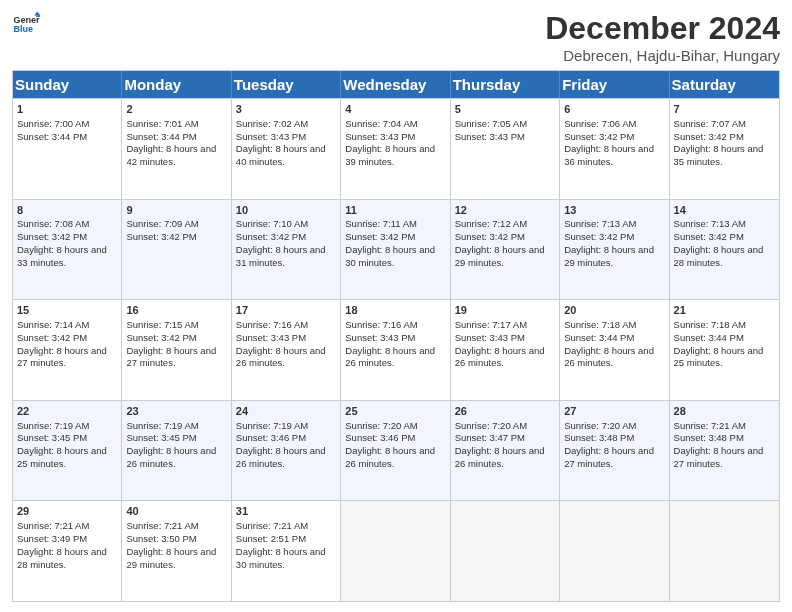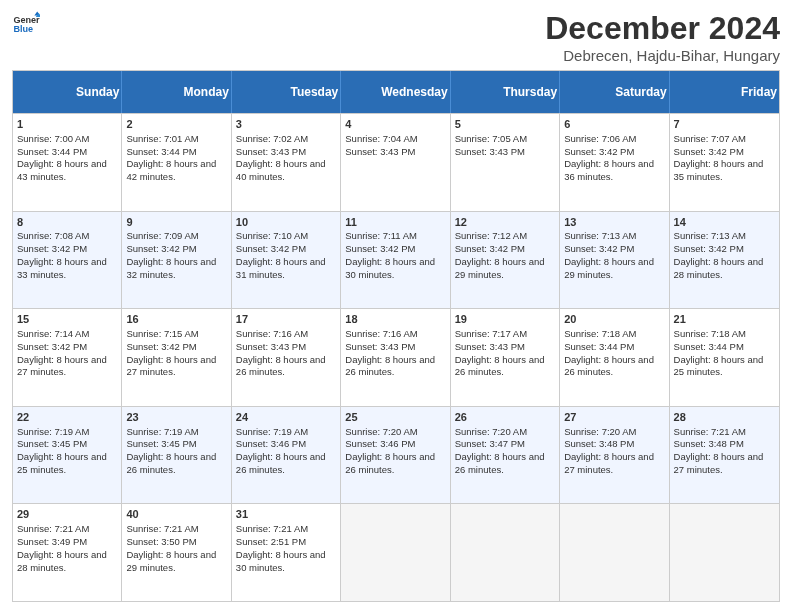--- a/index.html
+++ b/index.html
@@ -50,24 +50,24 @@
       flex-direction: column;
       border: 1px solid #ccc;
     }
     .cal-header {
       display: grid;
       grid-template-columns: repeat(7, 1fr);
       background: #2a6db5;
     }
     .cal-header-cell {
       color: #fff;
-      font-size: 12px;
+      font-size: 15px;
       font-weight: bold;
-      text-align: right;
-      padding: 14px 2px;
+      text-align: left;
+      padding: 5px 2px;
       border-right: 1px solid #4a8dd5;
     }
     .cal-header-cell:last-child {
       border-right: none;
     }
     .cal-body {
       display: flex;
       flex-direction: column;
       flex: 1;
     }
@@ -124,36 +124,36 @@
     </div>
   </div>
 
   <div class="calendar">
     <div class="cal-header">
     <div class="cal-header-cell">Sunday</div>
         <div class="cal-header-cell">Monday</div>
         <div class="cal-header-cell">Tuesday</div>
         <div class="cal-header-cell">Wednesday</div>
         <div class="cal-header-cell">Thursday</div>
+        <div class="cal-header-cell">Friday</div>
         <div class="cal-header-cell">Saturday</div>
-        <div class="cal-header-cell">Friday</div>
       </div>
     <div class="cal-body">
     <div class="cal-row">
-          <div class="cal-cell"><span class="day-num">1</span><span>Sunrise: 7:00 AM</span><br><span>Sunset: 3:44 PM</span><br><span>Daylight: 8 hours and 43 minutes.</span></div>
+          <div class="cal-cell"><span class="day-num">1</span><span>Sunrise: 7:00 AM</span><br><span>Sunset: 3:44 PM</span><br></div>
           <div class="cal-cell"><span class="day-num">2</span><span>Sunrise: 7:01 AM</span><br><span>Sunset: 3:44 PM</span><br><span>Daylight: 8 hours and 42 minutes.</span></div>
           <div class="cal-cell"><span class="day-num">3</span><span>Sunrise: 7:02 AM</span><br><span>Sunset: 3:43 PM</span><br><span>Daylight: 8 hours and 40 minutes.</span></div>
-          <div class="cal-cell"><span class="day-num">4</span><span>Sunrise: 7:04 AM</span><br><span>Sunset: 3:43 PM</span><br></div>
+          <div class="cal-cell"><span class="day-num">4</span><span>Sunrise: 7:04 AM</span><br><span>Sunset: 3:43 PM</span><br><span>Daylight: 8 hours and 39 minutes.</span></div>
           <div class="cal-cell"><span class="day-num">5</span><span>Sunrise: 7:05 AM</span><br><span>Sunset: 3:43 PM</span><br></div>
           <div class="cal-cell"><span class="day-num">6</span><span>Sunrise: 7:06 AM</span><br><span>Sunset: 3:42 PM</span><br><span>Daylight: 8 hours and 36 minutes.</span></div>
           <div class="cal-cell"><span class="day-num">7</span><span>Sunrise: 7:07 AM</span><br><span>Sunset: 3:42 PM</span><br><span>Daylight: 8 hours and 35 minutes.</span></div>
         </div>
         <div class="cal-row">
           <div class="cal-cell"><span class="day-num">8</span><span>Sunrise: 7:08 AM</span><br><span>Sunset: 3:42 PM</span><br><span>Daylight: 8 hours and 33 minutes.</span></div>
-          <div class="cal-cell"><span class="day-num">9</span><span>Sunrise: 7:09 AM</span><br><span>Sunset: 3:42 PM</span><br><span>Daylight: 8 hours and 32 minutes.</span></div>
+          <div class="cal-cell"><span class="day-num">9</span><span>Sunrise: 7:09 AM</span><br><span>Sunset: 3:42 PM</span><br></div>
           <div class="cal-cell"><span class="day-num">10</span><span>Sunrise: 7:10 AM</span><br><span>Sunset: 3:42 PM</span><br><span>Daylight: 8 hours and 31 minutes.</span></div>
           <div class="cal-cell"><span class="day-num">11</span><span>Sunrise: 7:11 AM</span><br><span>Sunset: 3:42 PM</span><br><span>Daylight: 8 hours and 30 minutes.</span></div>
           <div class="cal-cell"><span class="day-num">12</span><span>Sunrise: 7:12 AM</span><br><span>Sunset: 3:42 PM</span><br><span>Daylight: 8 hours and 29 minutes.</span></div>
           <div class="cal-cell"><span class="day-num">13</span><span>Sunrise: 7:13 AM</span><br><span>Sunset: 3:42 PM</span><br><span>Daylight: 8 hours and 29 minutes.</span></div>
           <div class="cal-cell"><span class="day-num">14</span><span>Sunrise: 7:13 AM</span><br><span>Sunset: 3:42 PM</span><br><span>Daylight: 8 hours and 28 minutes.</span></div>
         </div>
         <div class="cal-row">
           <div class="cal-cell"><span class="day-num">15</span><span>Sunrise: 7:14 AM</span><br><span>Sunset: 3:42 PM</span><br><span>Daylight: 8 hours and 27 minutes.</span></div>
           <div class="cal-cell"><span class="day-num">16</span><span>Sunrise: 7:15 AM</span><br><span>Sunset: 3:42 PM</span><br><span>Daylight: 8 hours and 27 minutes.</span></div>
           <div class="cal-cell"><span class="day-num">17</span><span>Sunrise: 7:16 AM</span><br><span>Sunset: 3:43 PM</span><br><span>Daylight: 8 hours and 26 minutes.</span></div>

